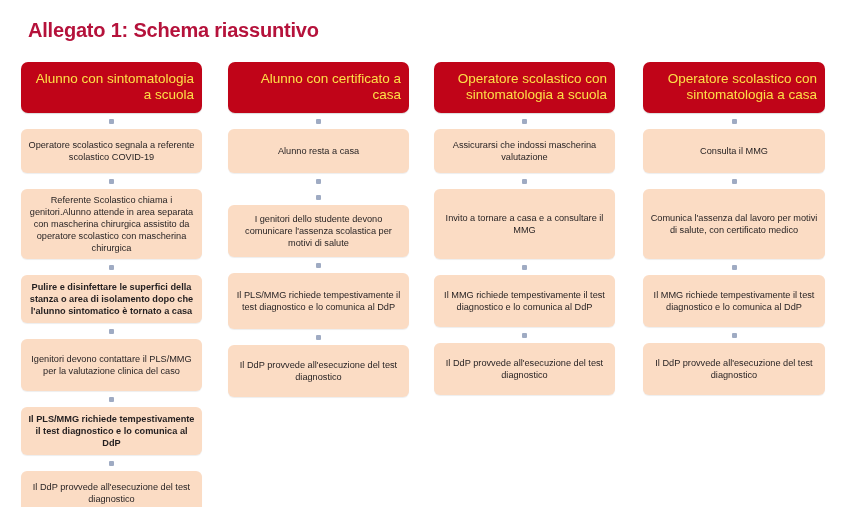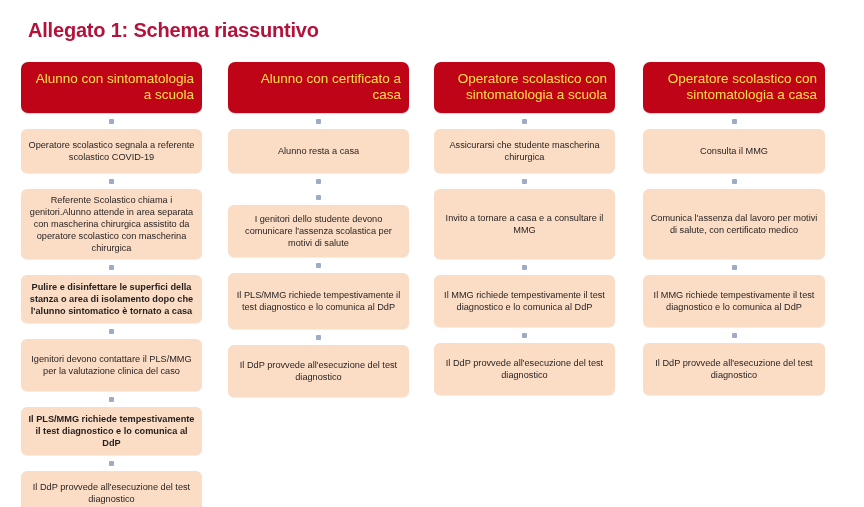--- a/index.html
+++ b/index.html
@@ -166,21 +166,21 @@
           <span class="dot"></span>
         </div>
       <div class="step-box h-52">Il DdP provvede all'esecuzione del test diagnostico</div>
     </div>
 
     <div class="column column-3">
       <div class="header-box">Operatore scolastico con sintomatologia a scuola</div>
       <div class="connector">
           <span class="dot"></span>
         </div>
-      <div class="step-box h-44">Assicurarsi che studente mascherina chirurgica</div>
+      <div class="step-box h-44">Assicurarsi che indossi mascherina valutazione</div>
       <div class="connector">
           <span class="dot"></span>
         </div>
       <div class="step-box h-70">Invito a tornare a casa e a consultare il MMG</div>
       <div class="connector">
           <span class="dot"></span>
         </div>
       <div class="step-box h-52">Il MMG richiede tempestivamente il test diagnostico e lo comunica al DdP</div>
       <div class="connector">
           <span class="dot"></span>

